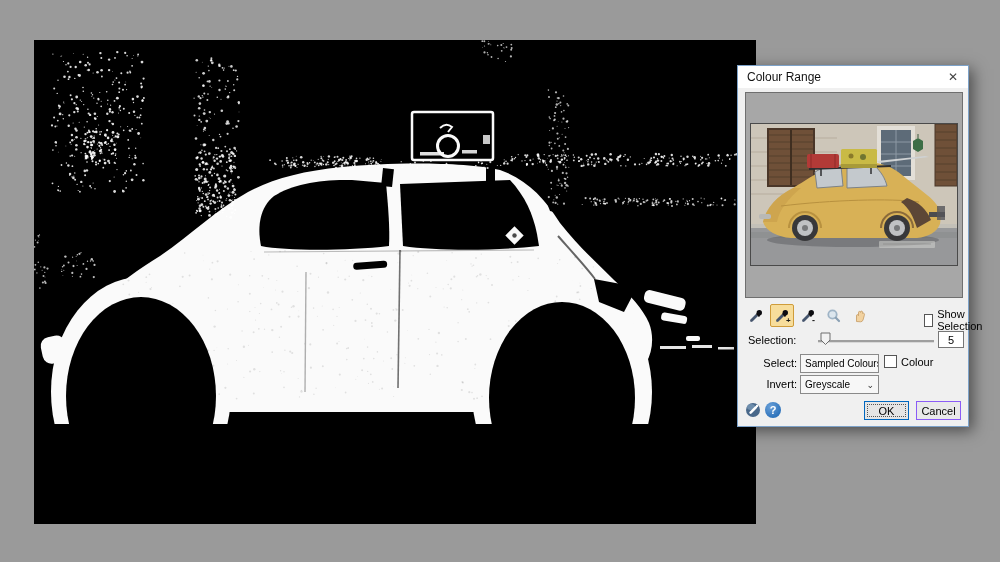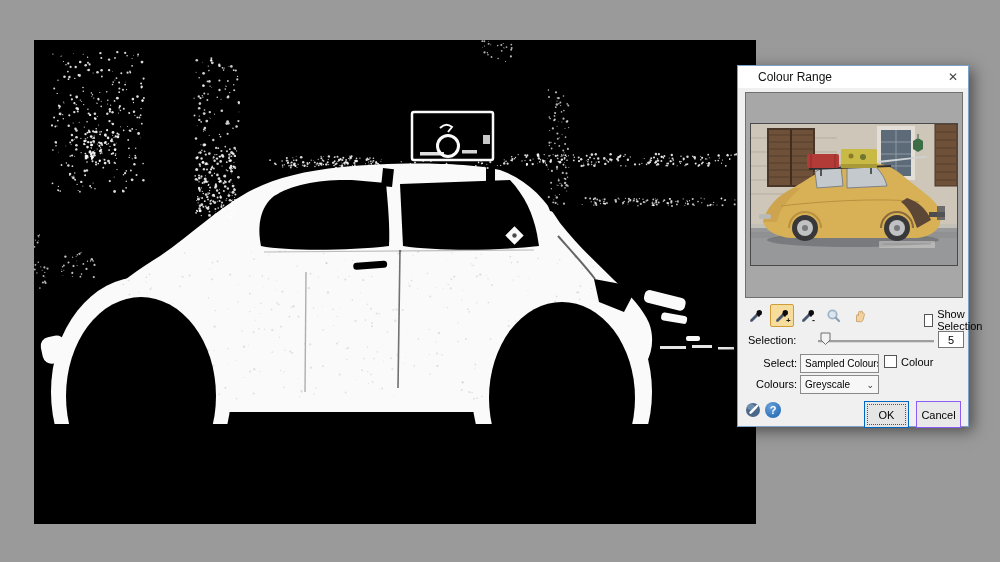--- a/index.html
+++ b/index.html
@@ -5,21 +5,21 @@
   html,body{margin:0;padding:0;}
   .screen{position:relative;width:1000px;height:562px;background:#9a9a9a;overflow:hidden;
           font-family:"Liberation Sans",sans-serif;-webkit-font-smoothing:antialiased;}
   .canvas-wrap{position:absolute;left:34px;top:40px;width:722px;height:484px;background:#000;}
   .canvas-wrap svg{display:block;}
 
   
   .dialog{position:absolute;left:737px;top:65px;width:230px;height:360px;background:#f0f0f0;
           border:1px solid #7da2c9;box-shadow:4px 4px 14px rgba(0,0,0,.5);z-index:5;}
   .titlebar{position:absolute;left:0;top:0;right:0;height:22px;background:#fff;display:flex;align-items:center;}
-  .title{font-size:12px;color:#111;padding-left:20px;}
+  .title{font-size:12px;color:#111;padding-left:9px;}
   .close-btn{margin-left:auto;width:30px;height:22px;display:flex;align-items:center;justify-content:center;
              font-size:12px;color:#444;cursor:pointer;}
   .preview-panel{position:absolute;left:7px;top:26px;width:216px;height:204px;background:#a7a7a7;border:1px solid #6f6f6f;}
   .photo{position:absolute;left:4px;top:30px;width:206px;height:141px;border:1px solid #4a4a4a;background:#cdc6b9;}
   .photo svg{display:block;}
 
   .tools{position:absolute;left:6px;top:238px;display:flex;gap:2px;}
   .tool{width:22px;height:21px;display:flex;align-items:center;justify-content:center;
         border:1px solid transparent;border-radius:2px;cursor:pointer;}
   .tool.selected{background:#f7dd9b;border-color:#cf9c3a;}
@@ -47,21 +47,21 @@
          padding-left:4px;white-space:nowrap;overflow:hidden;cursor:pointer;}
   .combo-select{top:288px;}
   .combo-preview{top:309px;}
   .chev{margin-left:auto;padding-right:4px;font-size:9px;color:#333;}
 
   .util-icon{position:absolute;width:16px;height:16px;top:336px;cursor:pointer;}
   .reset-pos{left:7px;}
   .help-pos{left:27px;border-radius:50%;background:radial-gradient(circle at 35% 30%,#6aa0d8,#2f74bc 70%);
             color:#fff;font-size:11px;font-weight:bold;display:flex;align-items:center;justify-content:center;}
 
-  .btn{position:absolute;top:335px;width:45px;height:27px;font-size:11px;color:#000;
+  .btn{position:absolute;top:335px;width:45px;height:19px;font-size:11px;color:#000;
        display:flex;align-items:center;justify-content:center;cursor:pointer;box-sizing:border-box;}
   .btn-ok{left:126px;background:#e5e5e5;border:1px solid #0067c0;outline:1px dotted #555;outline-offset:-4px;}
   .btn-cancel{left:178px;background:#e9e9e9;border:1px solid #8b5cf6;}
 </style>
 </head>
 <body>
 
 <div class="screen">
 
   <div class="canvas-wrap">
@@ -1956,21 +1956,21 @@
     <span class="lbl lbl-right lbl-select">Select:</span>
     <div class="combo combo-select">
       <span>Sampled Colours</span>
 
     </div>
     <div class="cb-row cb-invert">
       <span class="cb"></span>
       <span>Colour</span>
     </div>
 
-    <span class="lbl lbl-right lbl-preview">Colours:</span>
+    <span class="lbl lbl-right lbl-preview">Invert:</span>
     <div class="combo combo-preview">
       <span>Greyscale</span>
       <span class="chev">⌄</span>
     </div>
 
     <div class="util-icon reset-pos">
       <svg width="16" height="16" viewBox="0 0 16 16">
         <circle cx="8" cy="8" r="7" fill="#49688a"></circle>
         <ellipse cx="6" cy="5" rx="4" ry="3" fill="#7e9cba" opacity=".7"></ellipse>
         <rect x="3.2" y="6.8" width="10" height="2.6" rx="1.3" transform="rotate(-45 8 8)" fill="#fff"></rect>

